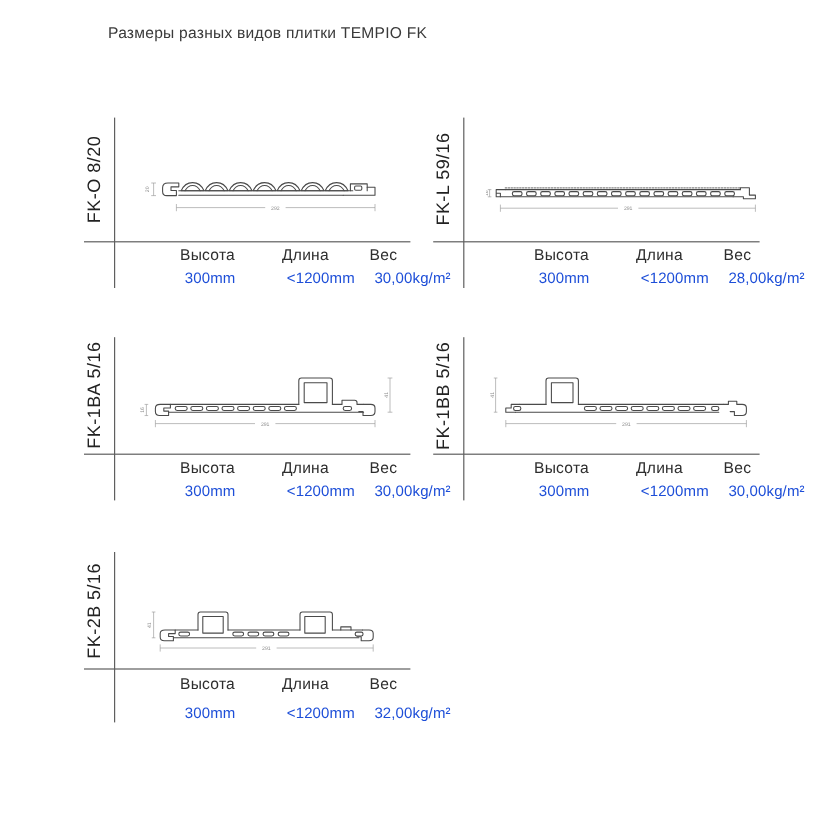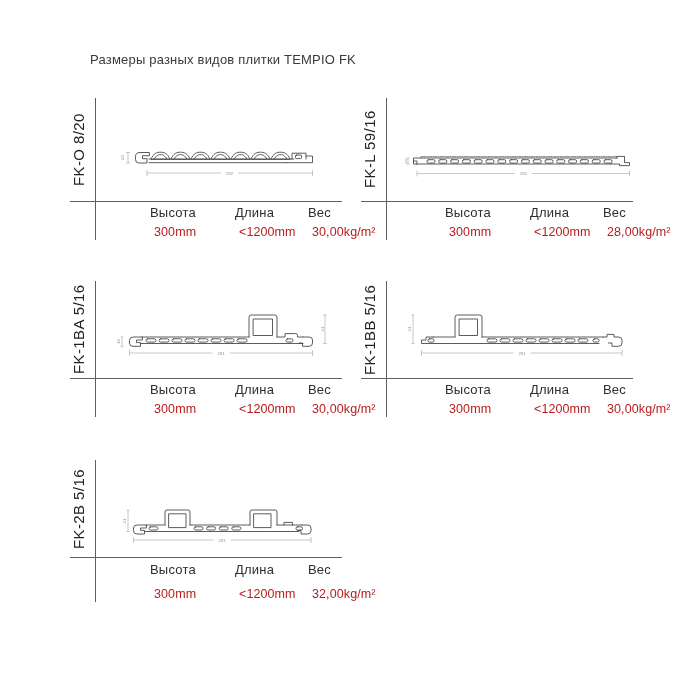--- a/index.html
+++ b/index.html
@@ -1,37 +1,37 @@
 <!DOCTYPE html>
 <html><head>
 <meta charset="utf-8">
 <style>
   html,body{margin:0;padding:0;background:#fff;}
   .canvas{position:relative;width:700px;height:700px;background:#fff;overflow:hidden;
           font-family:"Liberation Sans",sans-serif;color:#333;}
-  .title{position:absolute;left:90px;top:52px;font-size:13px;font-weight:400;
+  .title{position:absolute;left:90px;top:20px;font-size:13px;font-weight:400;
          letter-spacing:.2px;color:#3a3a3a;margin:0;}
   .section{position:absolute;}
   .vline{position:absolute;width:1px;background:#5f5f5f;}
   .hline{position:absolute;height:1px;background:#5f5f5f;}
   .vlabel{position:absolute;writing-mode:vertical-rl;transform:rotate(180deg);
           text-align:center;font-size:15px;font-weight:500;letter-spacing:.4px;
           color:#222;width:24px;line-height:24px;white-space:nowrap;}
   .drawing{position:absolute;}
   
   .profile path,.profile rect,.profile g[data-slots] rect,.profile g[data-domes] path{
       fill:none;stroke:#4a4a4a;stroke-width:0.9;stroke-linejoin:round;stroke-linecap:round;}
   .profile .serr{stroke-width:0.7;}
   .dim path{fill:none;stroke:#9a9a9a;stroke-width:0.55;}
   .dim text{fill:#8f8f8f;font-size:4.3px;font-family:"Liberation Sans",sans-serif;}
   .dim .mask{fill:#fff;stroke:none;}
   
   .spec{position:absolute;display:grid;grid-template-columns:85px 73px auto;row-gap:5px;margin-left:36px;}
   .spec .hd{font-size:13px;color:#2e2e2e;font-weight:400;letter-spacing:.2px;}
-  .spec .vl{font-size:12.5px;color:#b91c1c;padding-left:4px;letter-spacing:.1px;}
+  .spec .vl{font-size:12.5px;color:#1d4ed8;padding-left:4px;letter-spacing:.1px;}
   .s5 .spec{row-gap:10px;}
   
   .s1{left:67px;top:97px;width:281px;height:146px;}
   .s2{left:358px;top:97px;width:281px;height:146px;}
   .s3{left:67px;top:273px;width:281px;height:146px;}
   .s4{left:358px;top:273px;width:281px;height:146px;}
   .s5{left:67px;top:450px;width:281px;height:155px;}
   .s1 .vline,.s2 .vline{left:28px;top:1px;height:142px;}
   .s3 .vline,.s4 .vline{left:28px;top:8px;height:136px;}
   .s5 .vline{left:28px;top:10px;height:142px;}

